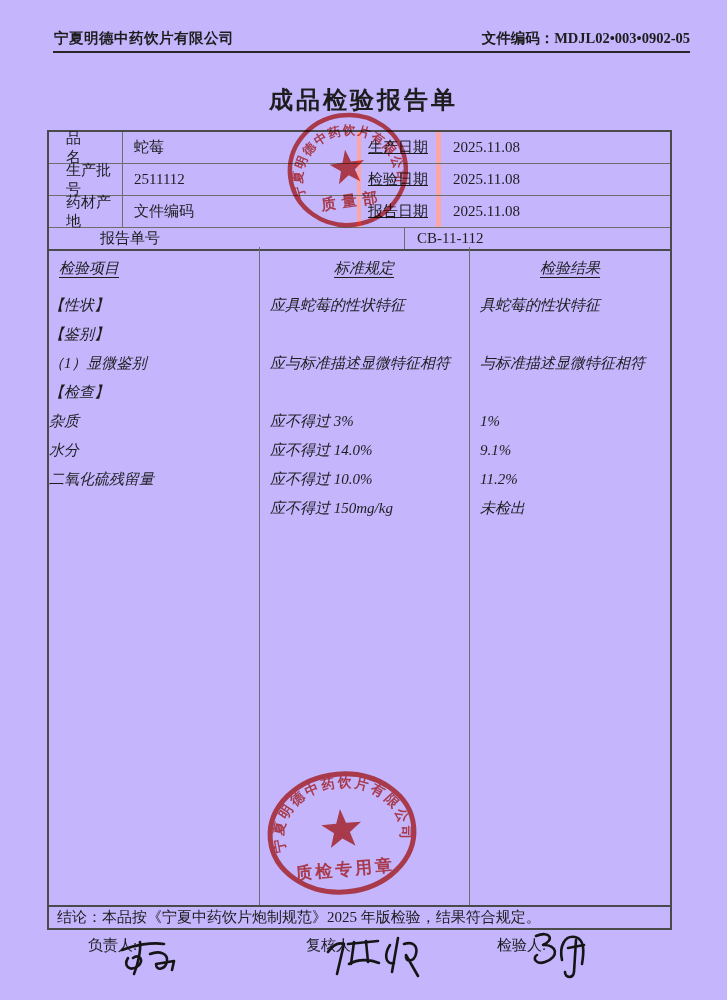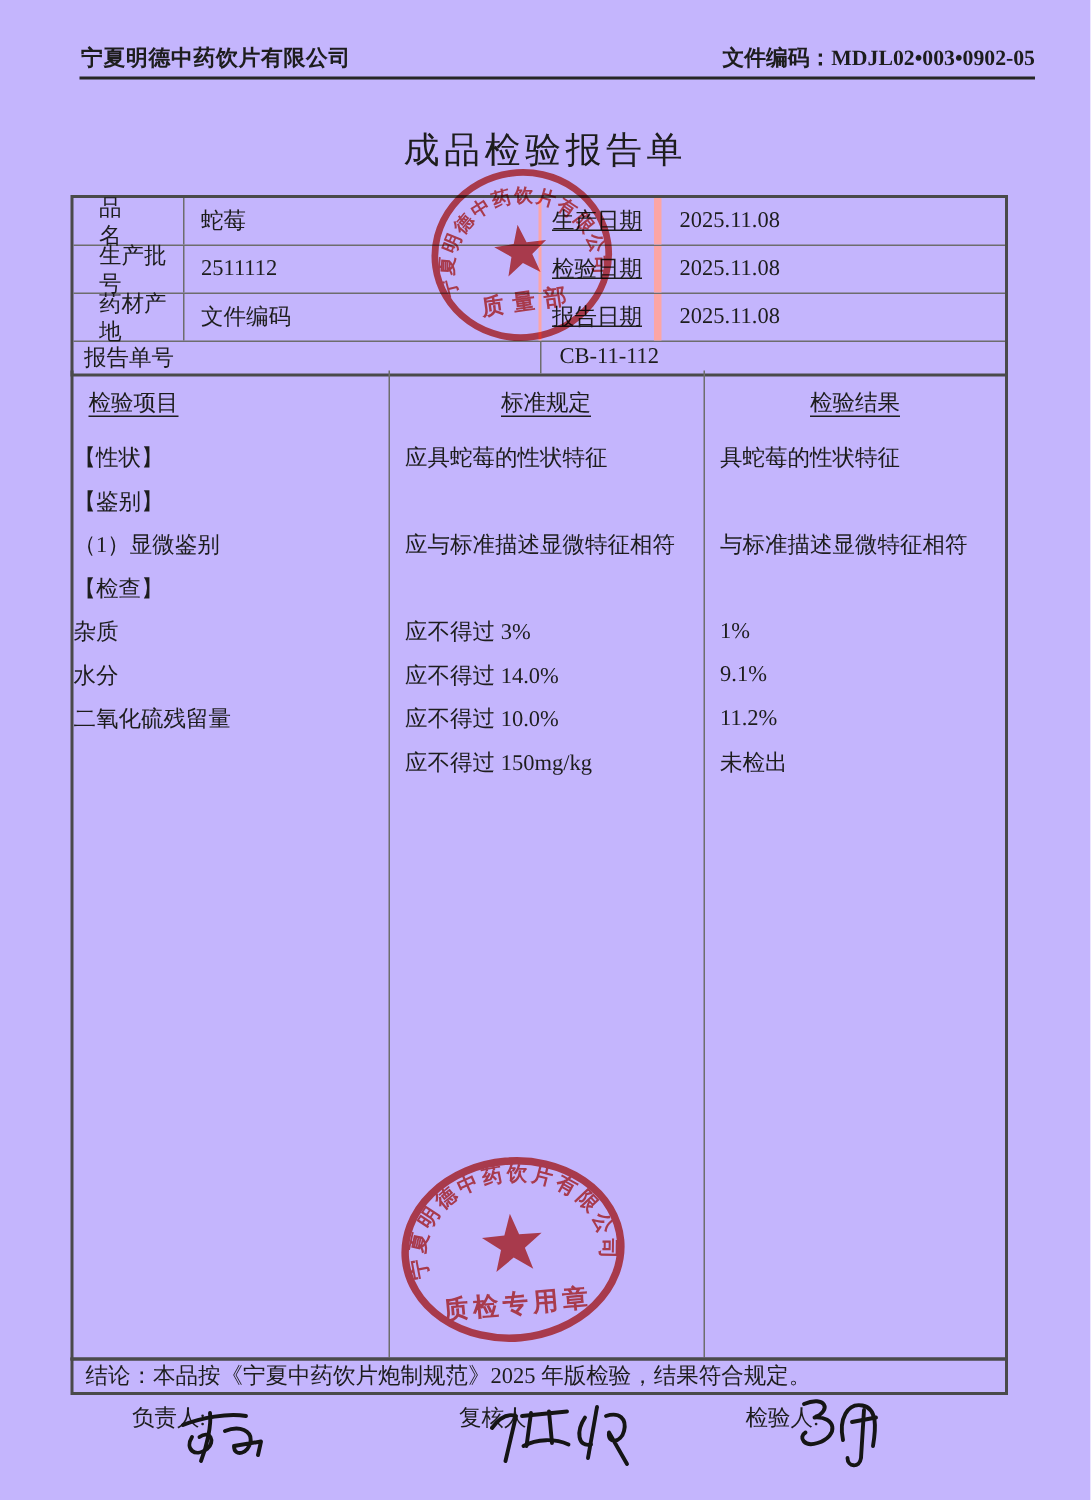--- a/index.html
+++ b/index.html
@@ -5,37 +5,37 @@
   html,body{margin:0;padding:0;background:#ffffff;}
   .page{
     position:relative;width:727px;height:1000px;background:#c4b5fd;overflow:hidden;
     font-family:"Liberation Serif","DejaVu Serif",serif;color:#1d1d1d;
   }
   
   .hdr-company{position:absolute;left:54px;top:29px;font-size:14.5px;font-weight:bold;letter-spacing:.5px;}
   .hdr-code{position:absolute;right:37px;top:29px;font-size:14.5px;font-weight:bold;}
   .hdr-rule{position:absolute;left:53px;top:51px;width:637px;height:2px;background:#262626;}
   
-  .title{position:absolute;left:0;top:84px;width:727px;text-align:center;font-size:24px;font-weight:normal;letter-spacing:3px;}
+  .title{position:absolute;left:0;top:84px;width:727px;text-align:center;font-size:24px;font-weight:bold;letter-spacing:3px;}
   
   .info-table{position:absolute;left:47px;top:130px;width:625px;border:2px solid #4a4a4a;box-sizing:border-box;background:transparent;}
   .irow{display:flex;height:31px;border-bottom:1px solid #6d6d6d;align-items:center;font-size:15px;}
   .irow:last-child{border-bottom:none;height:21px;}
   .ic{box-sizing:border-box;height:100%;display:flex;align-items:center;}
   .ic-l1{width:74px;border-right:1px solid #6d6d6d;padding-left:17px;}
-  .ic-v1{width:238px;border-right:2px solid #fca5a5;padding-left:11px;}
+  .ic-v1{width:238px;border-right:4px solid #fca5a5;padding-left:11px;}
   .ic-l2{width:80px;border-right:5px solid #fca5a5;padding-left:7px;text-decoration:underline;}
   .ic-v2{flex:1;padding-left:12px;}
-  .ic-ra{width:312px;border-right:1px solid #6d6d6d;padding-left:7px;}
+  .ic-ra{width:312px;border-right:1px solid #6d6d6d;padding-left:7px;margin-left:44px;}
   .ic-rb{flex:1;padding-left:12px;}
   
   .insp{position:absolute;left:47px;top:247px;width:625px;height:660px;border:2px solid #4a4a4a;border-top:none;box-sizing:border-box;}
   .vline{position:absolute;top:0;bottom:0;width:1px;background:#6d6d6d;}
   .vline.v1{left:210px;} .vline.v2{left:420px;}
-  .icol{position:absolute;top:0;height:100%;font-size:15px;}
+  .icol{position:absolute;top:0;height:100%;font-size:15px;font-style:italic;}
   .icol.c1{left:0;width:210px;}
   .icol.c2{left:211px;width:208px;}
   .icol.c3{left:421px;right:0;}
   .icol-hdr{height:44px;padding-top:12px;box-sizing:border-box;}
   .icol-hdr span{text-decoration:underline;text-underline-offset:4px;}
   .c1 .icol-hdr{padding-left:10px;}
   .c2 .icol-hdr,.c3 .icol-hdr{text-align:center;}
   .iline{height:29px;display:flex;align-items:center;}
   .c1 .iline{padding-left:0;}
   .c2 .iline,.c3 .iline{padding-left:10px;}

